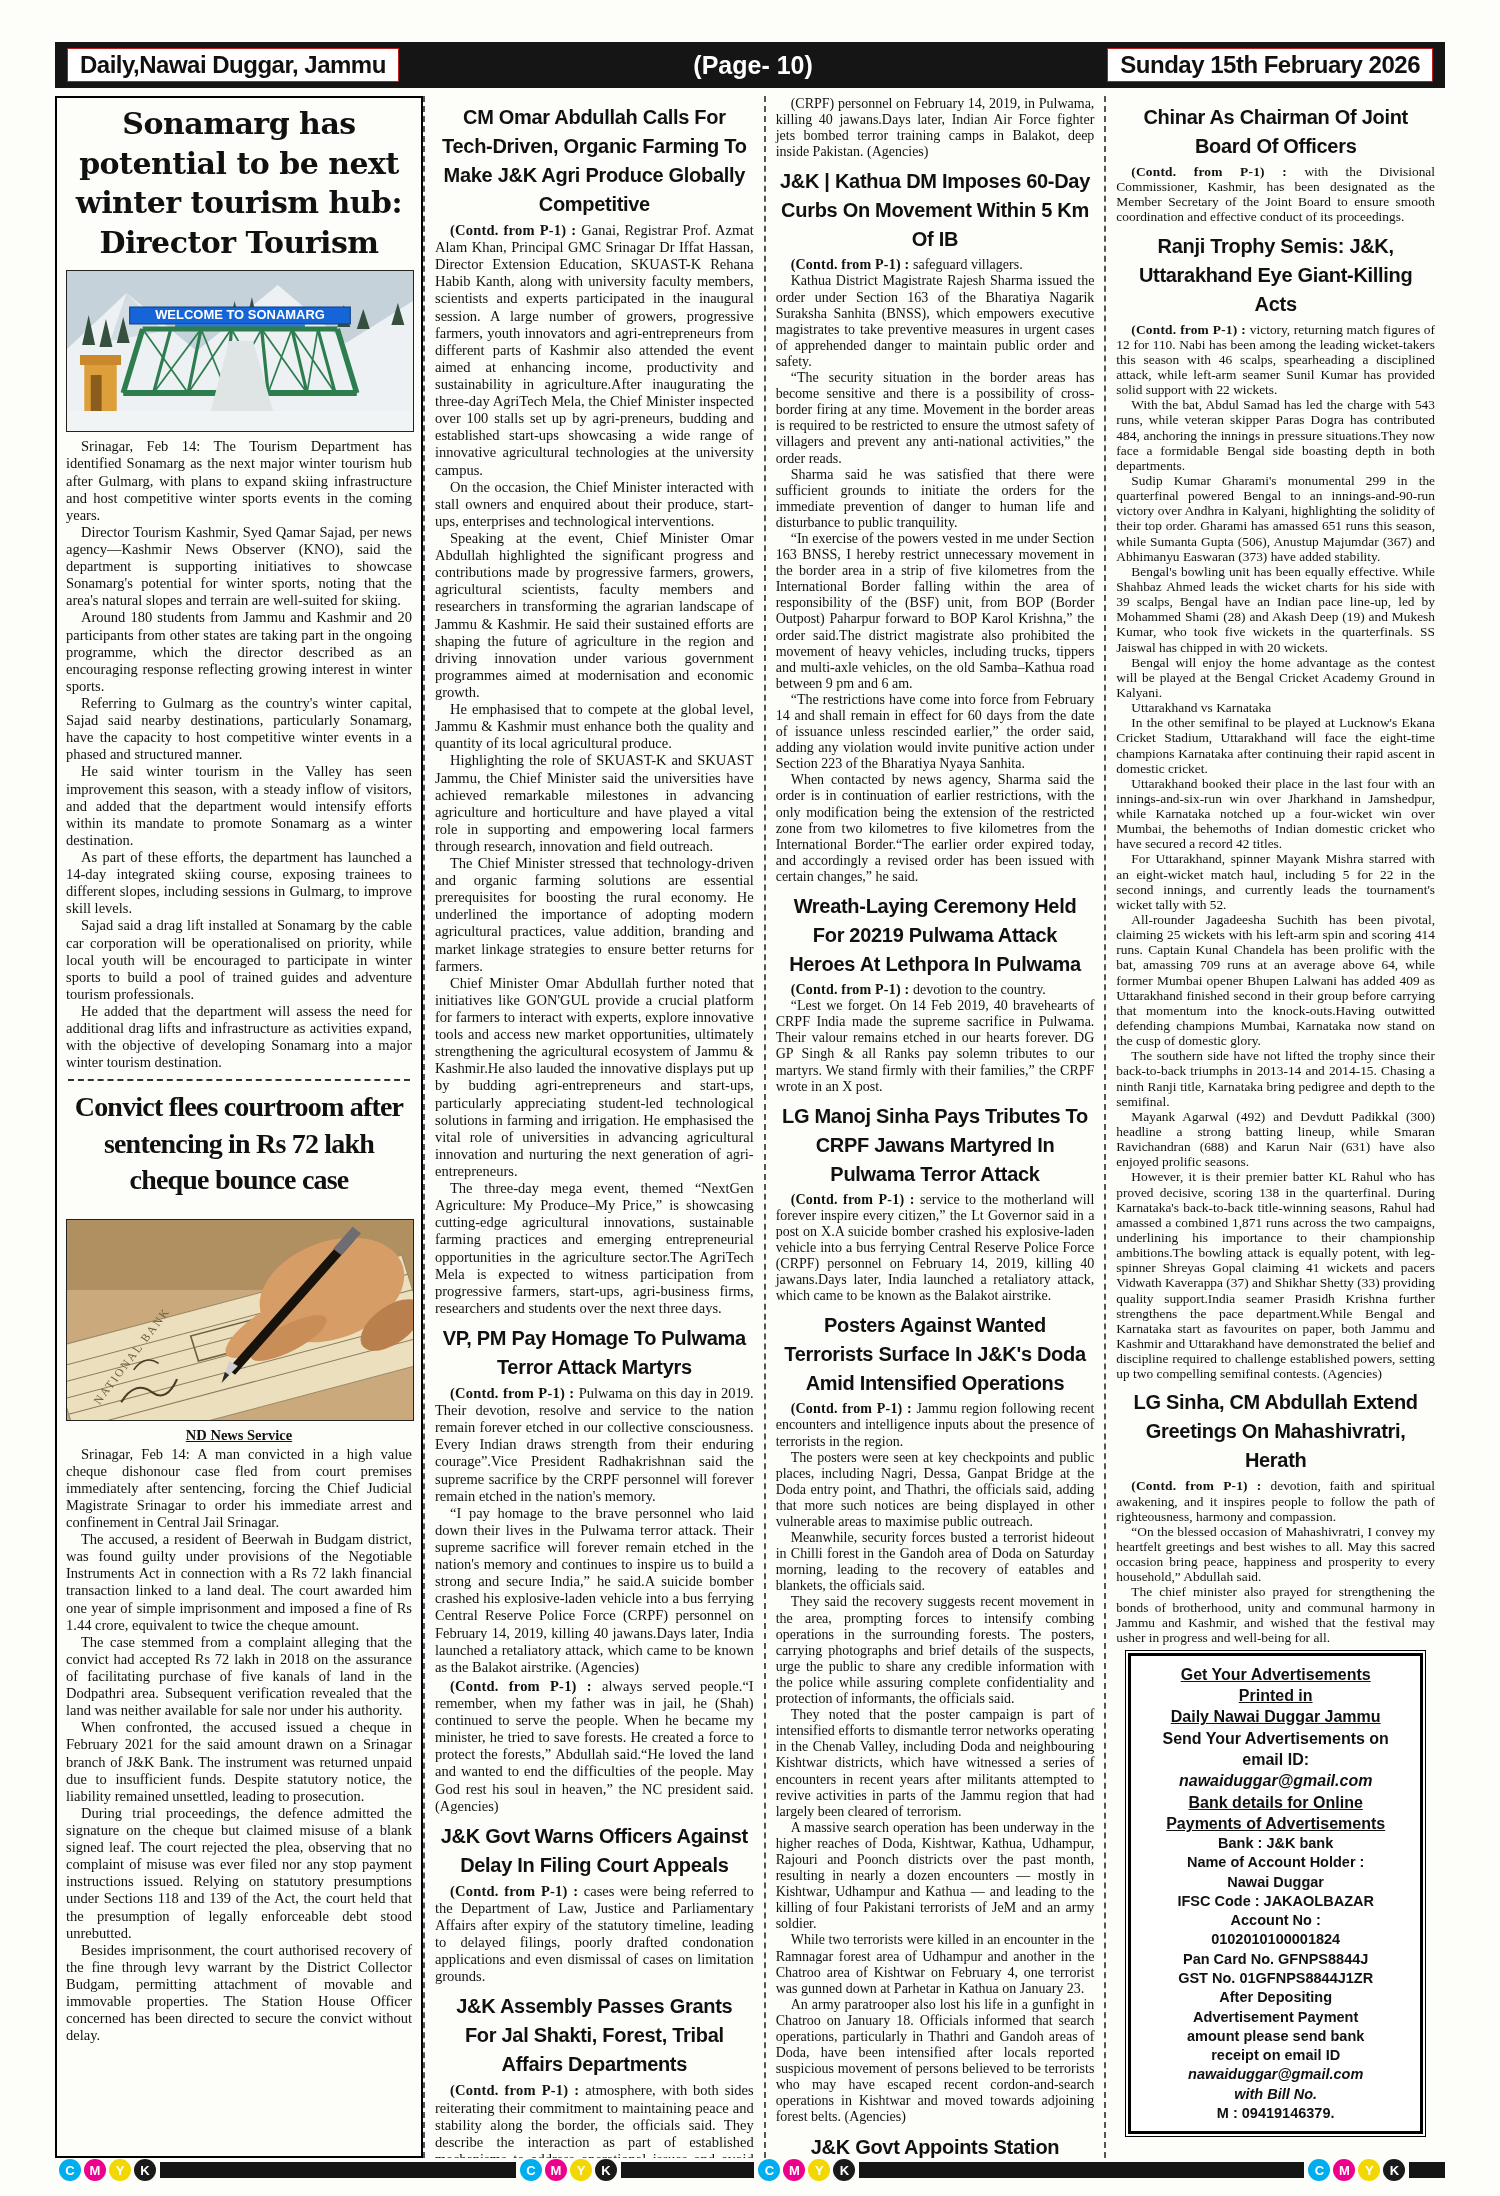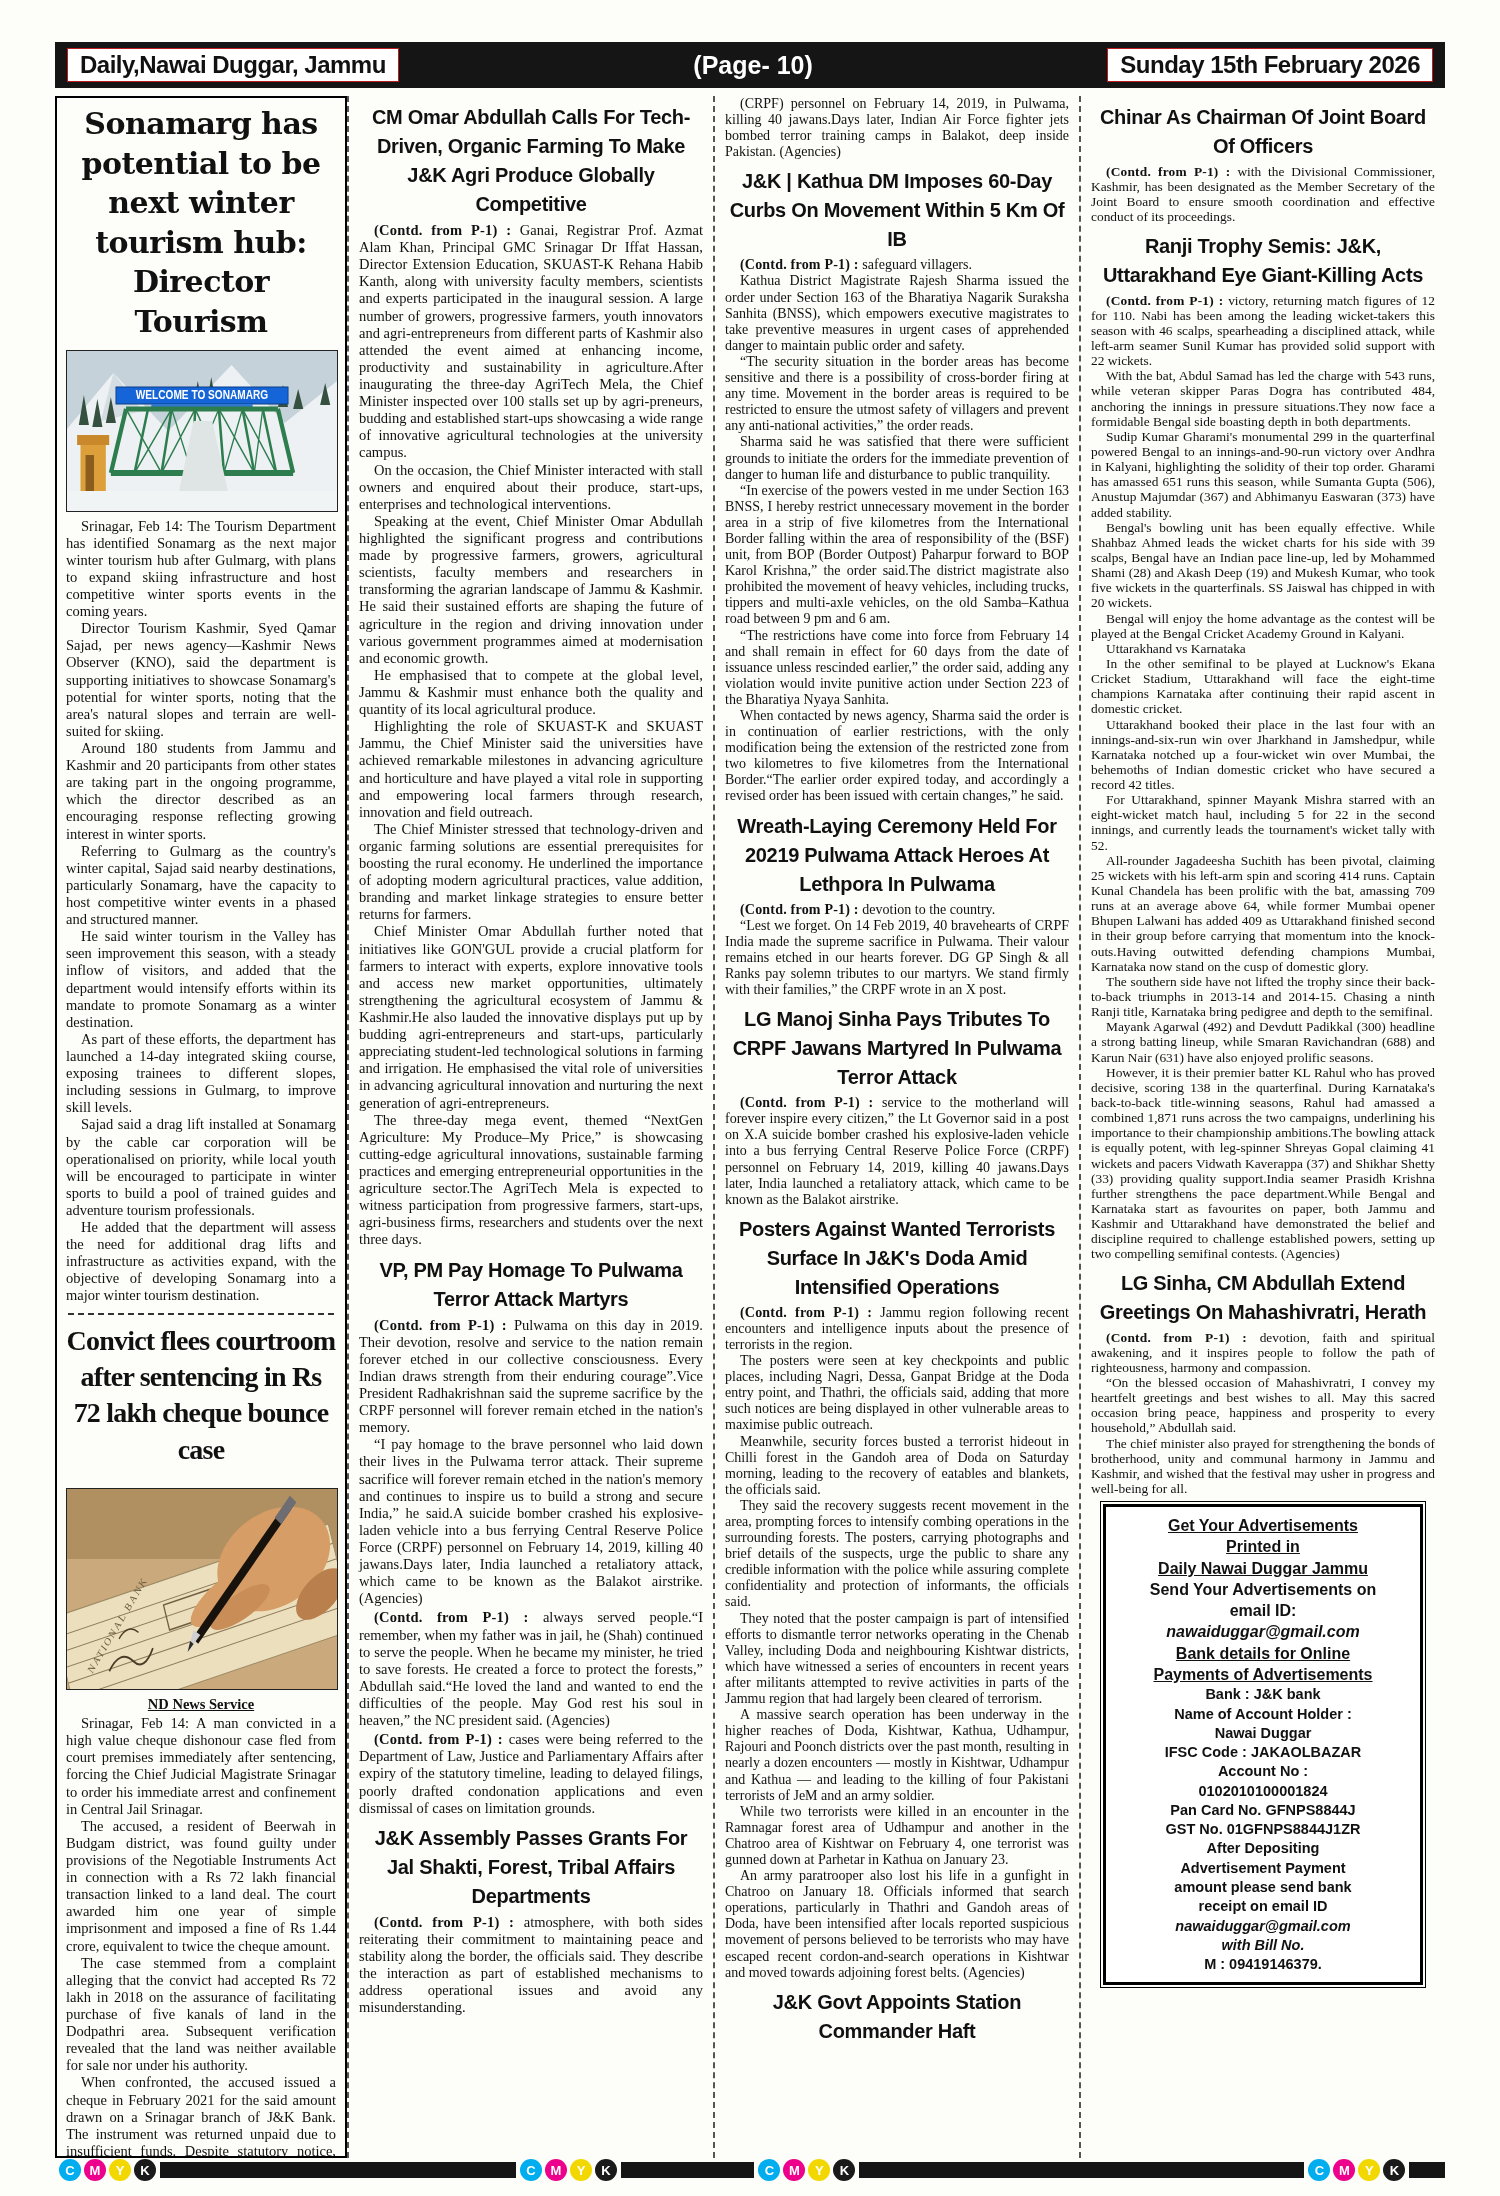--- a/index.html
+++ b/index.html
@@ -6,21 +6,21 @@
   .page{position:relative;width:1500px;height:2196px;background:#fdfdfa;margin:0 auto;overflow:hidden;
         font-family:"Liberation Serif",serif;color:#111;}
   
   .hdr{position:absolute;top:42px;left:55px;right:55px;height:46px;background:#151515;
        display:flex;align-items:center;justify-content:space-between;padding:0 12px;box-sizing:border-box;}
   .hbox{background:#fff;border:1px solid #b91c1c;padding:2px 12px;font-family:"Liberation Sans",sans-serif;
         font-weight:bold;font-size:24px;letter-spacing:-0.5px;white-space:nowrap;}
   .hpage{color:#fff;font-family:"Liberation Sans",sans-serif;font-weight:bold;font-size:25px;}
   
   .content{position:absolute;top:96px;left:55px;right:55px;height:2062px;display:flex;overflow:hidden;}
-  .col1{width:292px;flex:none;border:2px solid #000;padding:2px 9px;box-sizing:border-box;overflow:hidden;}
+  .col1{width:368px;flex:none;border:2px solid #000;padding:2px 9px;box-sizing:border-box;overflow:hidden;}
   .col{flex:1;padding:0 10px;overflow:hidden;}
   .dashcol{border-left:2px dashed #555;}
   
   .bp{margin:0;text-indent:15px;text-align:justify;hyphens:auto;}
   .fs-a .bp{font-size:14.5px;line-height:1.18;}
   .fs-b .bp{font-size:14px;line-height:1.15;}
   .fs-c .bp{font-size:13.4px;line-height:1.13;}
   .bp b{letter-spacing:0.2px;}
   .hl{font-family:"Liberation Sans",sans-serif;font-weight:bold;font-size:20px;line-height:1.45;
       letter-spacing:-0.3px;text-align:center;margin:7px 4px 3px;}
@@ -166,20 +166,21 @@
         </section>
         <section class="article">
           <h2 class="hl">VP, PM Pay Homage To Pulwama Terror Attack Martyrs</h2>
           <p class="bp"><b>(Contd. from P-1) : </b>Pulwama on this day in 2019. Their devotion, resolve and service to the nation remain forever etched in our collective consciousness. Every Indian draws strength from their enduring courage”.Vice President Radhakrishnan said the supreme sacrifice by the CRPF personnel will forever remain etched in the nation's memory.</p>
           <p class="bp">“I pay homage to the brave personnel who laid down their lives in the Pulwama terror attack. Their supreme sacrifice will forever remain etched in the nation's memory and continues to inspire us to build a strong and secure India,” he said.A suicide bomber crashed his explosive-laden vehicle into a bus ferrying Central Reserve Police Force (CRPF) personnel on February 14, 2019, killing 40 jawans.Days later, India launched a retaliatory attack, which came to be known as the Balakot airstrike. (Agencies)</p>
         </section>
         <section class="article">
           <p class="bp"><b>(Contd. from P-1) : </b>always served people.“I remember, when my father was in jail, he (Shah) continued to serve the people. When he became my minister, he tried to save forests. He created a force to protect the forests,” Abdullah said.“He loved the land and wanted to end the difficulties of the people. May God rest his soul in heaven,” the NC president said. (Agencies)</p>
         </section>
         <section class="article">
+          <h2 class="hl">J&amp;K Govt Warns Officers Against Delay In Filing Court Appeals</h2>
           <p class="bp"><b>(Contd. from P-1) : </b>cases were being referred to the Department of Law, Justice and Parliamentary Affairs after expiry of the statutory timeline, leading to delayed filings, poorly drafted condonation applications and even dismissal of cases on limitation grounds.</p>
         </section>
         <section class="article">
           <h2 class="hl">J&amp;K Assembly Passes Grants For Jal Shakti, Forest, Tribal Affairs Departments</h2>
           <p class="bp"><b>(Contd. from P-1) : </b>atmosphere, with both sides reiterating their commitment to maintaining peace and stability along the border, the officials said. They describe the interaction as part of established mechanisms to address operational issues and avoid any misunderstanding.</p>
         </section>
       </div>
 
     <div class="col dashcol fs-b">
         <section class="article">

